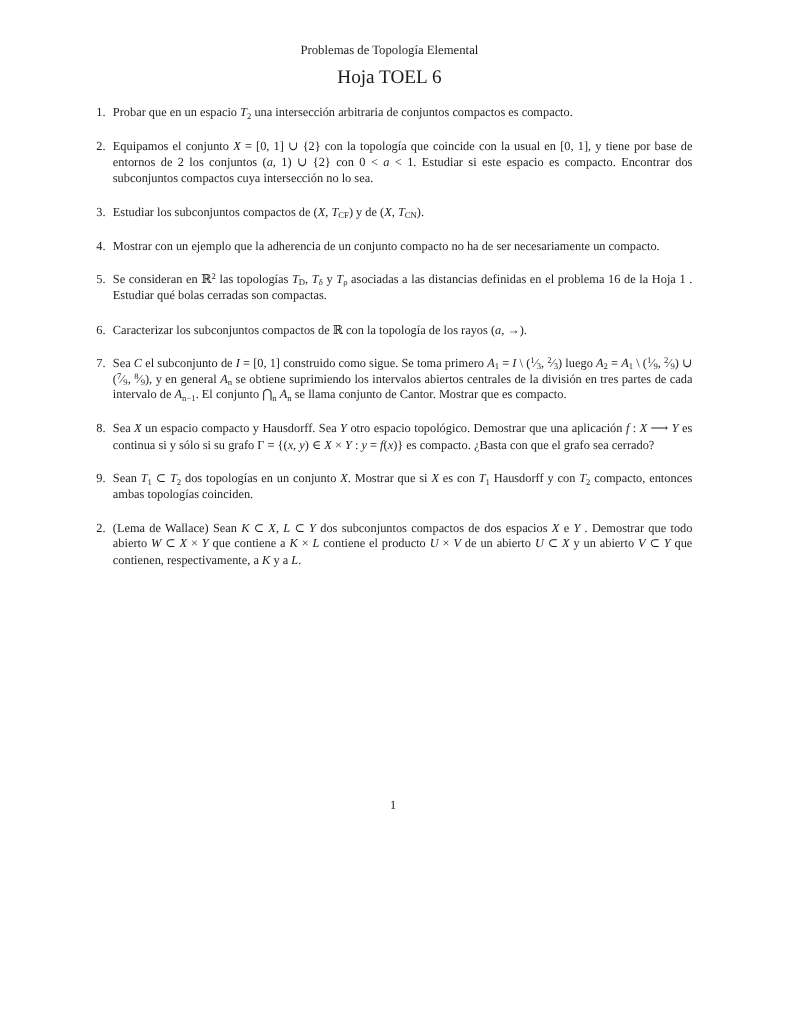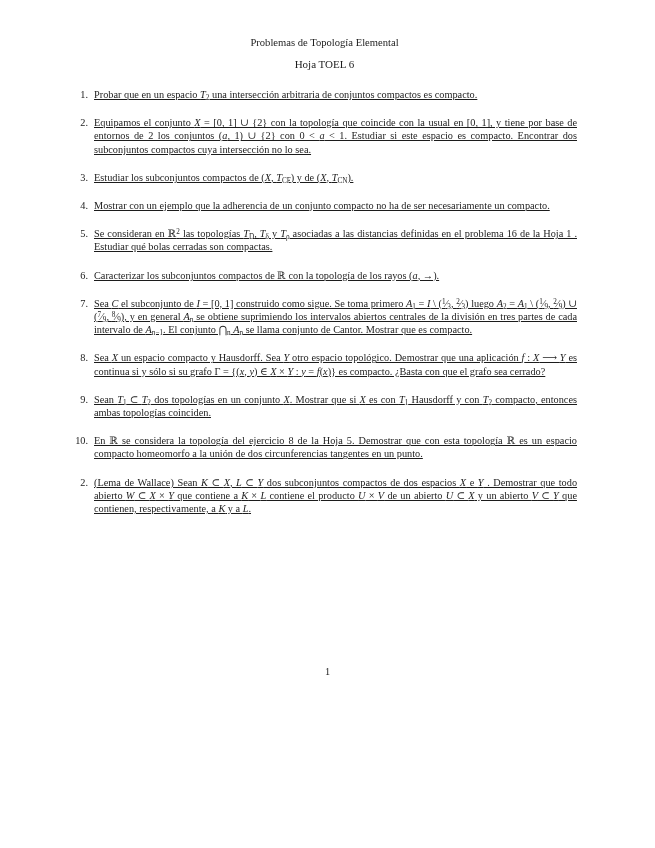--- a/index.html
+++ b/index.html
@@ -19,21 +19,21 @@
     padding: 36px 78px 0 72px;
     background: #ffffff;
   }
   .doc-title {
     text-align: center;
     font-size: 10.6px;
     line-height: 13px;
   }
   .doc-subtitle {
     text-align: center;
-    font-size: 11px;
+    font-size: 16px;
     line-height: 13px;
     margin-top: 9px;
   }
   .problems {
     margin-top: 17px;
     list-style: none;
   }
   .problem {
     display: flex;
     align-items: flex-start;
@@ -43,21 +43,20 @@
   }
   .pnum {
     flex: 0 0 16px;
     text-align: right;
     margin-right: 6px;
     white-space: nowrap;
   }
   .ptext {
     flex: 1;
     text-align: justify;
-    text-decoration: underline;
   }
   .ptext i { font-style: italic; }
   sub, sup {
     font-size: 0.70em;
     line-height: 0;
   }
   sub { vertical-align: -0.25em; }
   sup { vertical-align: 0.45em; }
   .page-number {
     position: absolute;
@@ -114,24 +113,20 @@
   <li class="problem">
     <span class="pnum">8.</span>
     <span class="ptext">Sea <i>X</i> un espacio compacto y Hausdorff. Sea <i>Y</i> otro espacio topológico. Demostrar que una aplicación <i>f</i> : <i>X</i> ⟶ <i>Y</i> es continua si y sólo si su grafo Γ = {(<i>x</i>, <i>y</i>) ∈ <i>X</i> × <i>Y</i> : <i>y</i> = <i>f</i>(<i>x</i>)} es compacto. ¿Basta con que el grafo sea cerrado?</span>
   </li>
 
   <li class="problem">
     <span class="pnum">9.</span>
     <span class="ptext">Sean <i>T</i><sub>1</sub> ⊂ <i>T</i><sub>2</sub> dos topologías en un conjunto <i>X</i>. Mostrar que si <i>X</i> es con <i>T</i><sub>1</sub> Hausdorff y con <i>T</i><sub>2</sub> compacto, entonces ambas topologías coinciden.</span>
   </li>
 
-  <li class="problem">
-    <span class="pnum">10.</span>
-    <span class="ptext">En ℝ se considera la topología del ejercicio 8 de la Hoja 5. Demostrar que con esta topología ℝ es un espacio compacto homeomorfo a la unión de dos circunferencias tangentes en un punto.</span>
-  </li>
 
   <li class="problem">
     <span class="pnum">2.</span>
     <span class="ptext">(Lema de Wallace) Sean <i>K</i> ⊂ <i>X</i>, <i>L</i> ⊂ <i>Y</i> dos subconjuntos compactos de dos espacios <i>X</i> e <i>Y</i> . Demostrar que todo abierto <i>W</i> ⊂ <i>X</i> × <i>Y</i> que contiene a <i>K</i> × <i>L</i> contiene el producto <i>U</i> × <i>V</i> de un abierto <i>U</i> ⊂ <i>X</i> y un abierto <i>V</i> ⊂ <i>Y</i> que contienen, respectivamente, a <i>K</i> y a <i>L</i>.</span>
   </li>
 </ol>
 
   <div class="page-number">1</div>
 </div>
 

